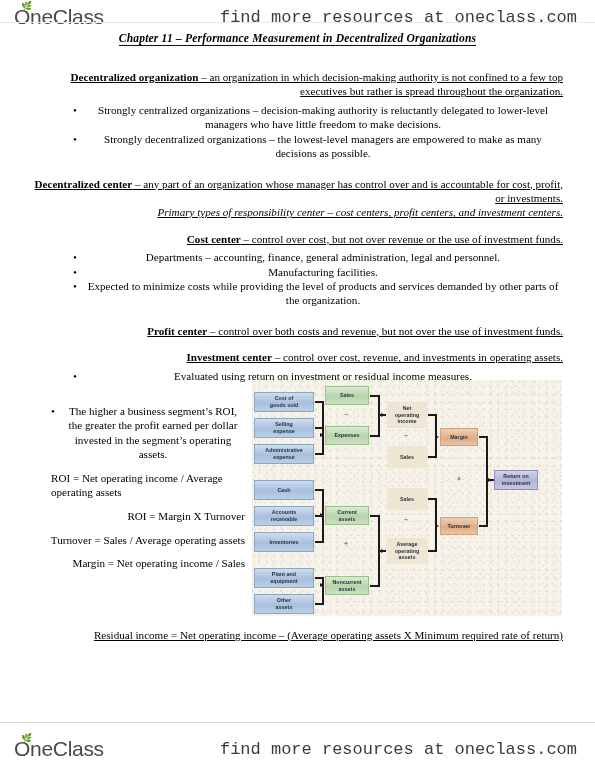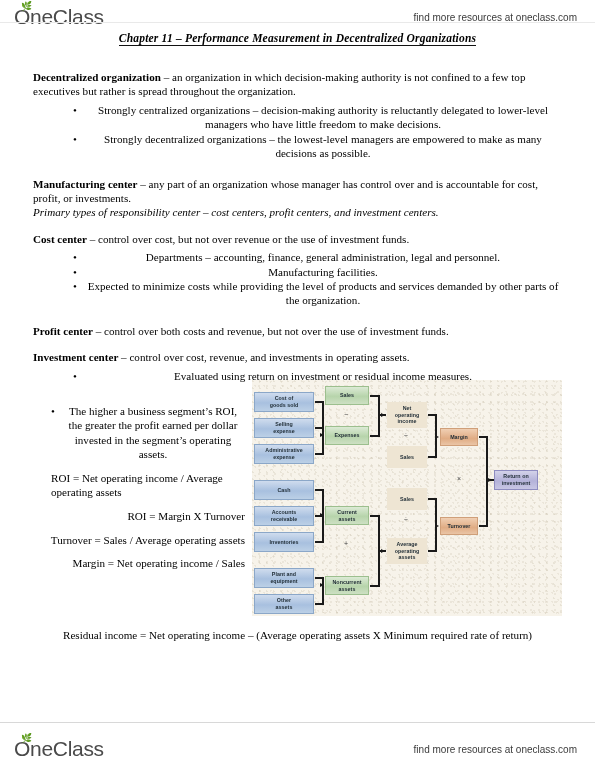--- a/index.html
+++ b/index.html
@@ -39,22 +39,22 @@
   }
   .logo .leaf {
     position: absolute;
     left: 7px; top: -2px;
     width: 8px; height: 6px;
     color: #2f6b3f;
     font-size: 9px;
     line-height: 6px;
   }
   .promo {
-    font-family: Liberation Sans, sans-serif;
-    font-size: 10px;
+    font-family: Liberation Mono, monospace;
+    font-size: 17px;
     color: #3b3b3b;
   }
 
   .hr-top {
     position: absolute;
     left: 0; top: 22px; width: 595px;
     border-top: 1px solid #e9e9e9;
   }
   .hr-bottom {
     position: absolute;
@@ -79,21 +79,21 @@
   }
 
   
   .page {
     position: absolute;
     left: 33px; top: 70px;
     width: 530px;
     font-size: 11.1px;
     line-height: 1.30;
   }
-  .para { margin: 0 0 0 0; text-align: left; }
+  .para { margin: 0 0 0 0; text-align: right; text-decoration: underline; }
   .term { font-weight: bold; }
   .ital { font-style: italic; }
   .gap-md { height: 12px; }
 
   ul.bul {
     margin: 4px;
     padding-left: 0;
     list-style: none;
     text-align: center;
   }
@@ -232,21 +232,21 @@
     <span class="term">Decentralized organization</span><span> – an organization in which decision-making authority is not confined to a few top executives but rather is spread throughout the organization.</span>
   </p>
   <ul class="bul">
     <li>Strongly centralized organizations – decision-making authority is reluctantly delegated to lower-level managers who have little freedom to make decisions.</li>
     <li>Strongly decentralized organizations – the lowest-level managers are empowered to make as many decisions as possible.</li>
   </ul>
 
   <div class="gap-md"></div>
 
   <p class="para">
-    <span class="term">Manufacturing center</span><span> – any part of an organization whose manager has control over and is accountable for cost, profit, or investments.</span>
+    <span class="term">Decentralized center</span><span> – any part of an organization whose manager has control over and is accountable for cost, profit, or investments.</span>
   </p>
   <p class="para ital">Primary types of responsibility center – cost centers, profit centers, and investment centers.</p>
 
   <div class="gap-md"></div>
 
   <p class="para">
     <span class="term">Cost center</span><span> – control over cost, but not over revenue or the use of investment funds.</span>
   </p>
   <ul class="bul">
     <li>Departments – accounting, finance, general administration, legal and personnel.</li>

